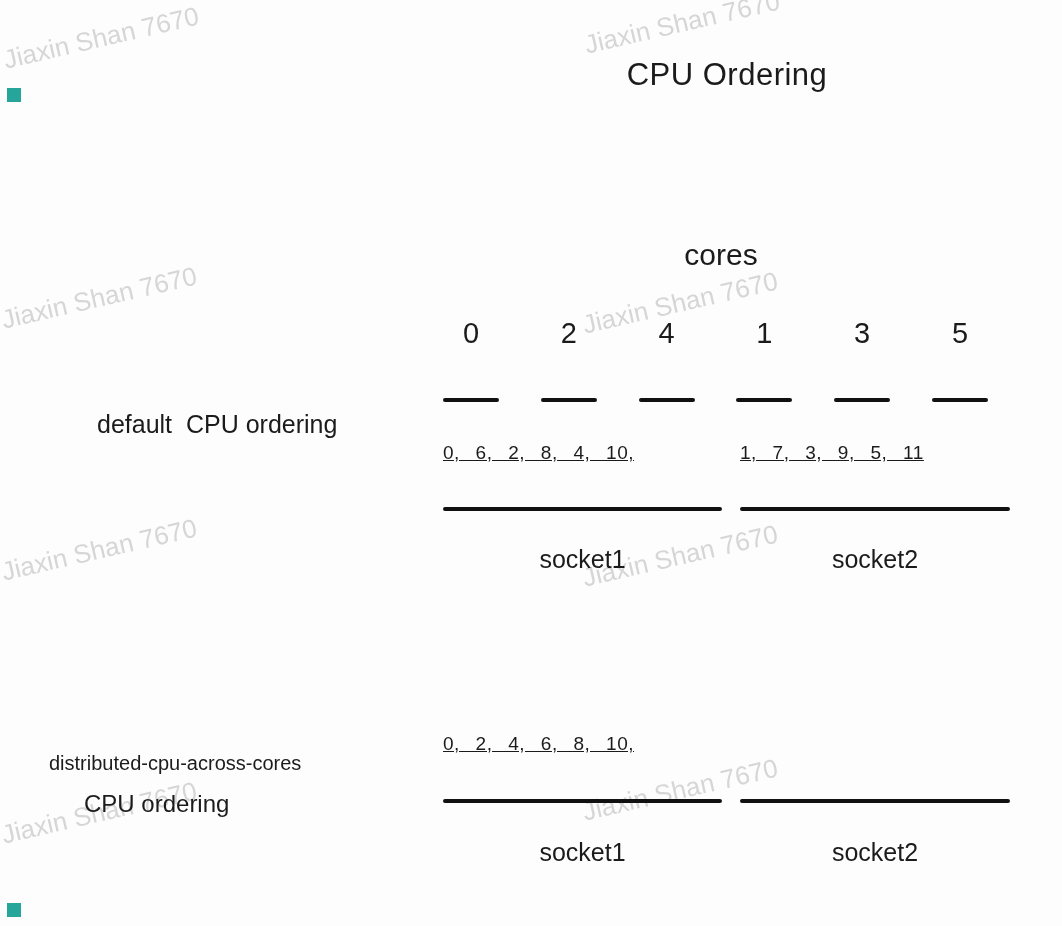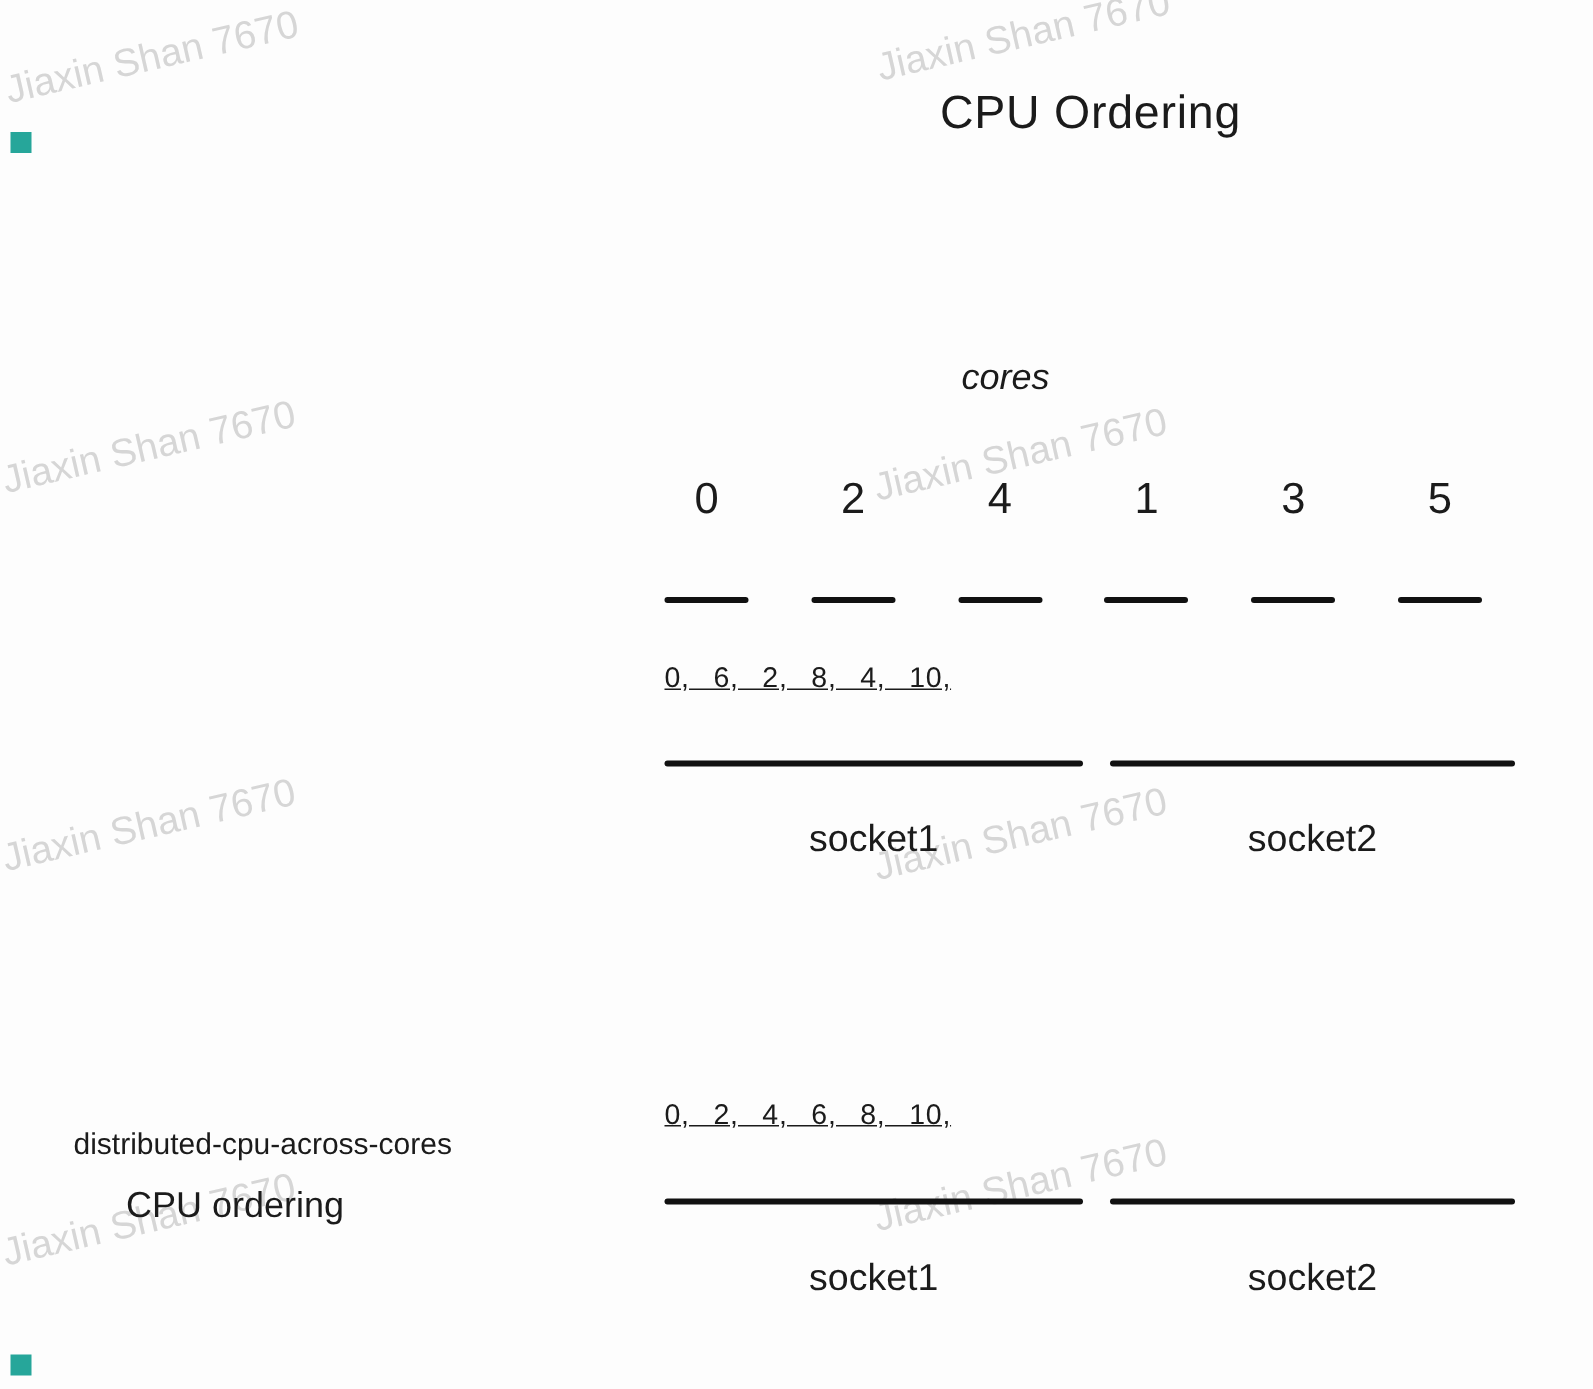--- a/index.html
+++ b/index.html
@@ -32,22 +32,22 @@
     width: 14px;
     height: 14px;
     background: var(--accent-square, #26a69a);
   }
   .title {
     font-size: 31px;
     font-weight: 500;
     letter-spacing: 0.5px;
   }
   .cores-label {
-    font-size: 24px;
-    font-style: italic;
+    font-size: 30px;
+    text-align: center;
   }
   .num-row {
     position: absolute;
     left: 443px;
     top: 317px;
     width: 545px;
     display: flex;
     justify-content: space-between;
     font-size: 29px;
   }
@@ -123,22 +123,24 @@
 
   <div class="dash-row">
     <div class="dash"></div>
     <div class="dash"></div>
     <div class="dash"></div>
     <div class="dash"></div>
     <div class="dash"></div>
     <div class="dash"></div>
   </div>
 
+  <div class="side-label" style="left:97px; top:410px">default  CPU ordering</div>
 
   <div class="seq" style="left:443px; top:442px">0, 6, 2, 8, 4, 10,</div>
+  <div class="seq" style="left:740px; top:442px">1, 7, 3, 9, 5, 11</div>
 
   <div class="line" style="left:443px; top:507px; width:279px"></div>
   <div class="line" style="left:740px; top:507px; width:270px"></div>
 
   <div class="socket-label" style="left:443px; top:545px; width:279px">socket1</div>
   <div class="socket-label" style="left:740px; top:545px; width:270px">socket2</div>
 
   <div class="side-label" style="left:49px; top:752px; font-size:20px">distributed-cpu-across-cores</div>
   <div class="side-label" style="left:84px; top:790px; font-size:24px">CPU ordering</div>
 

